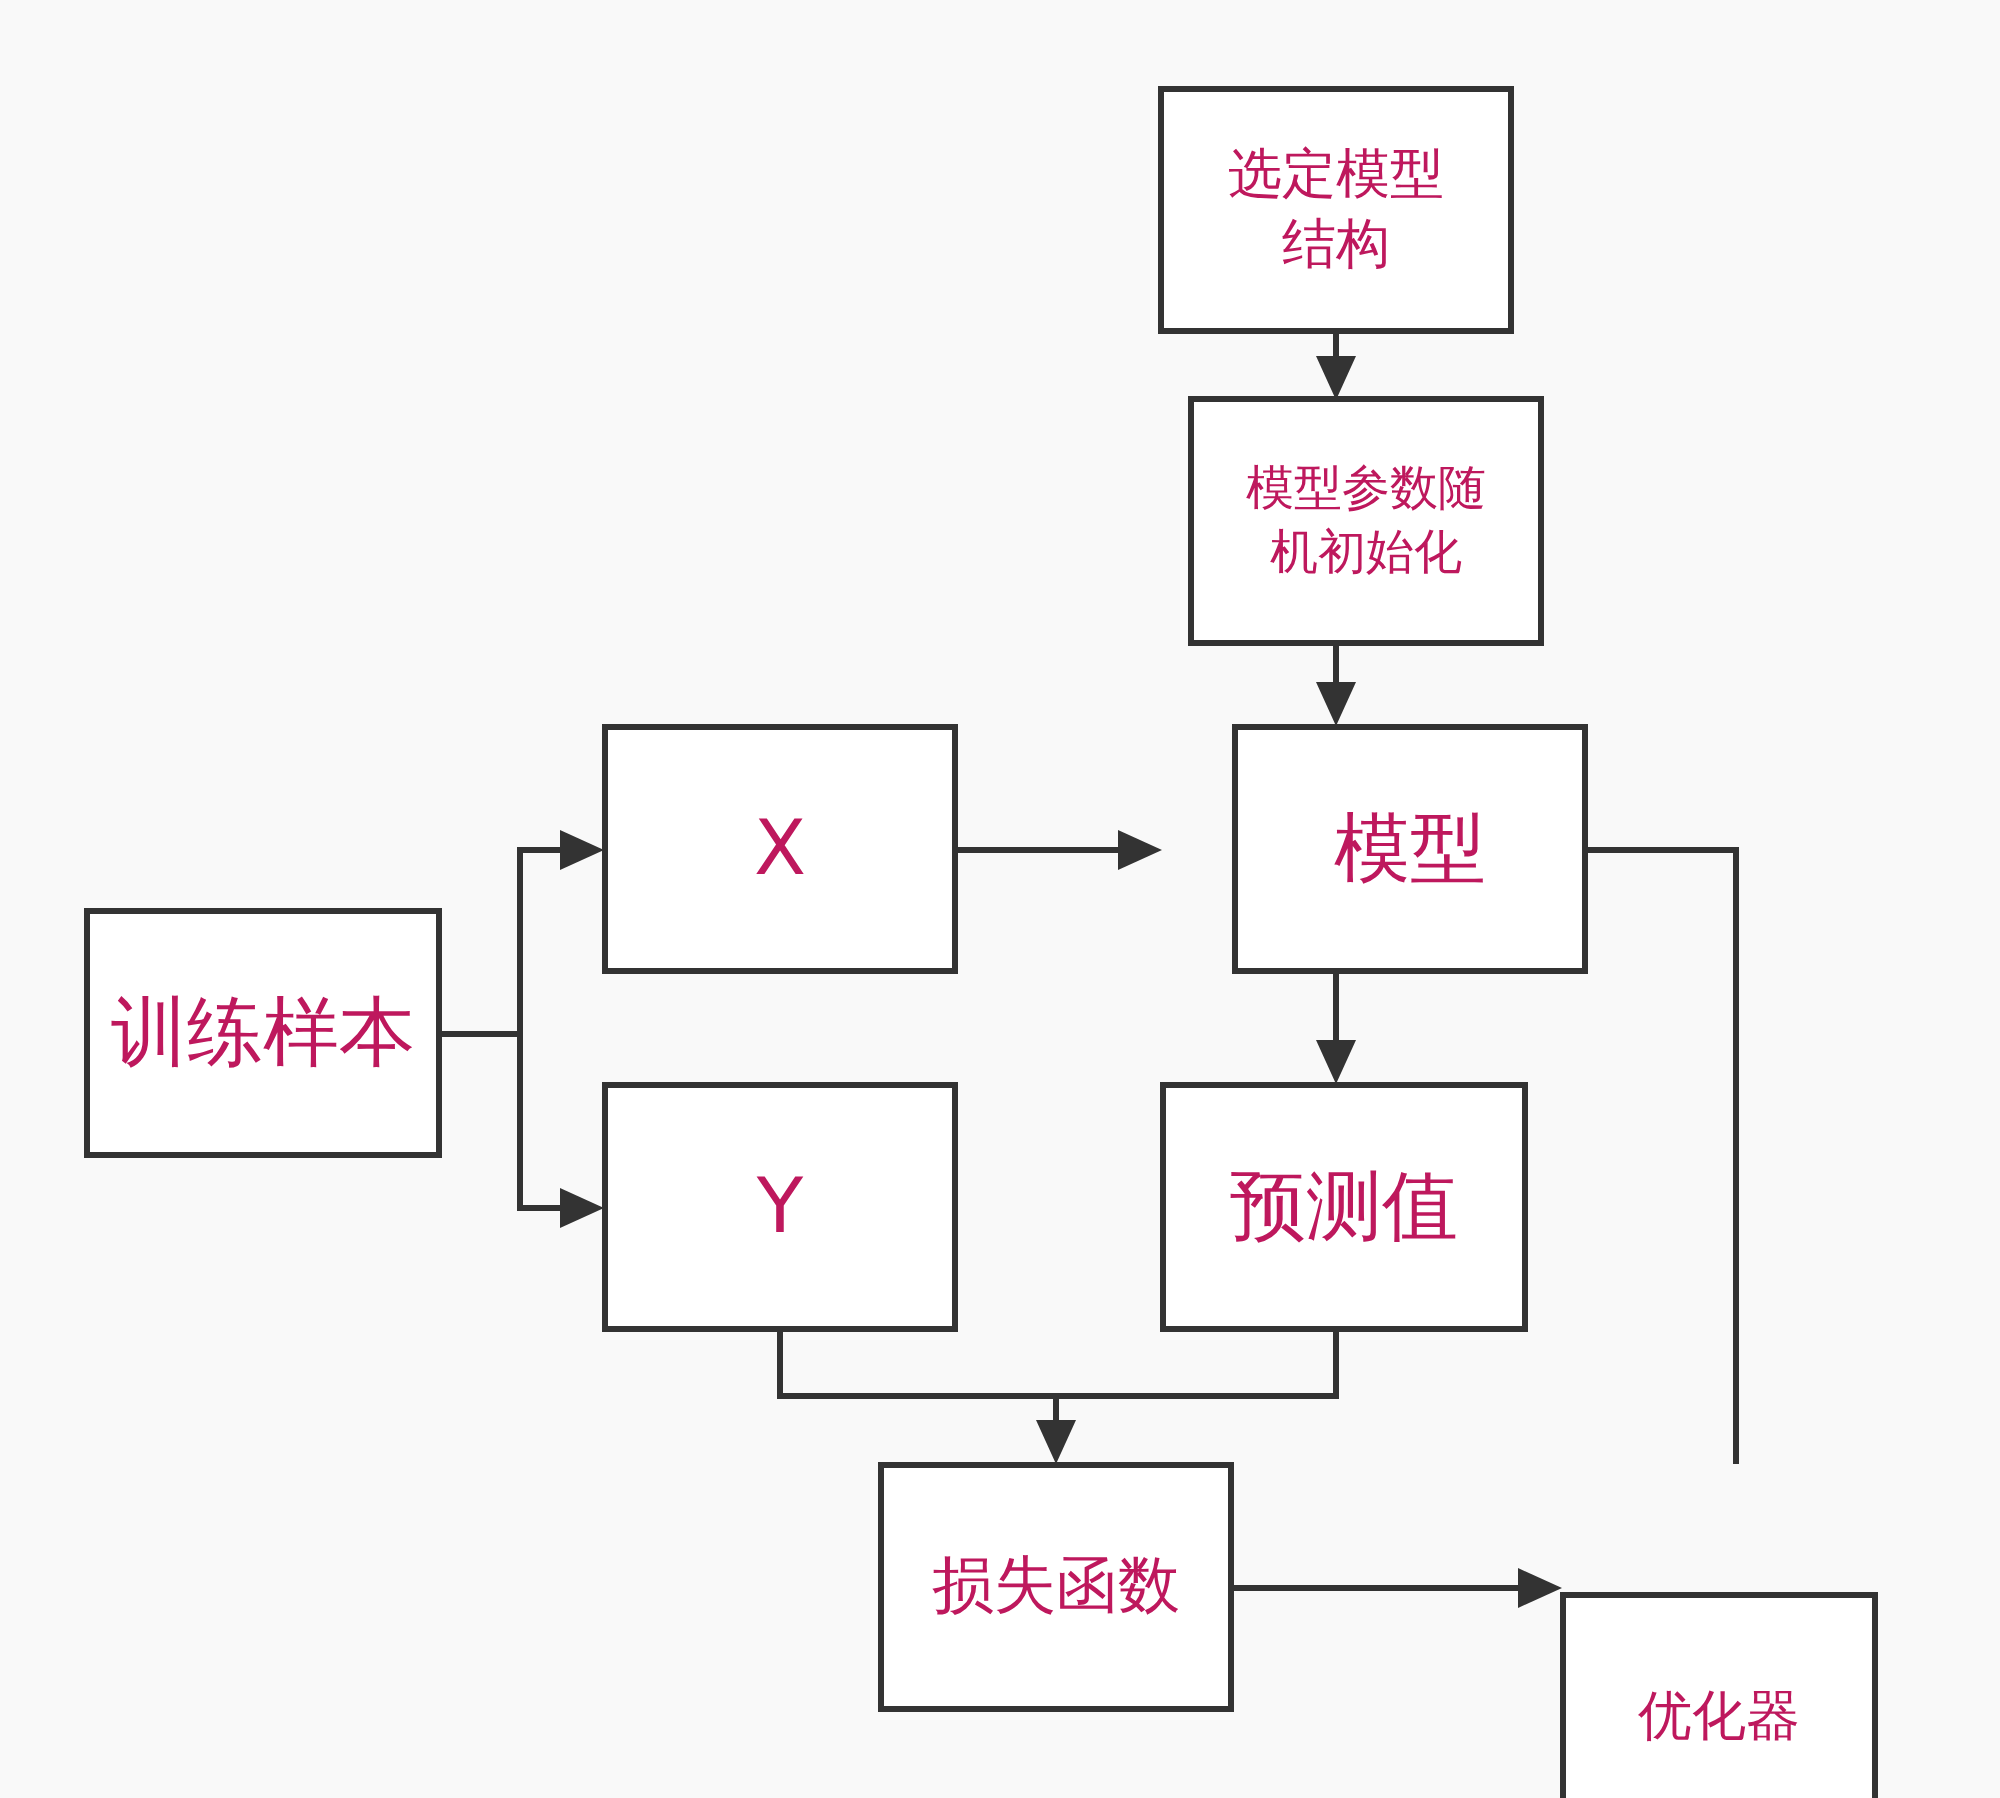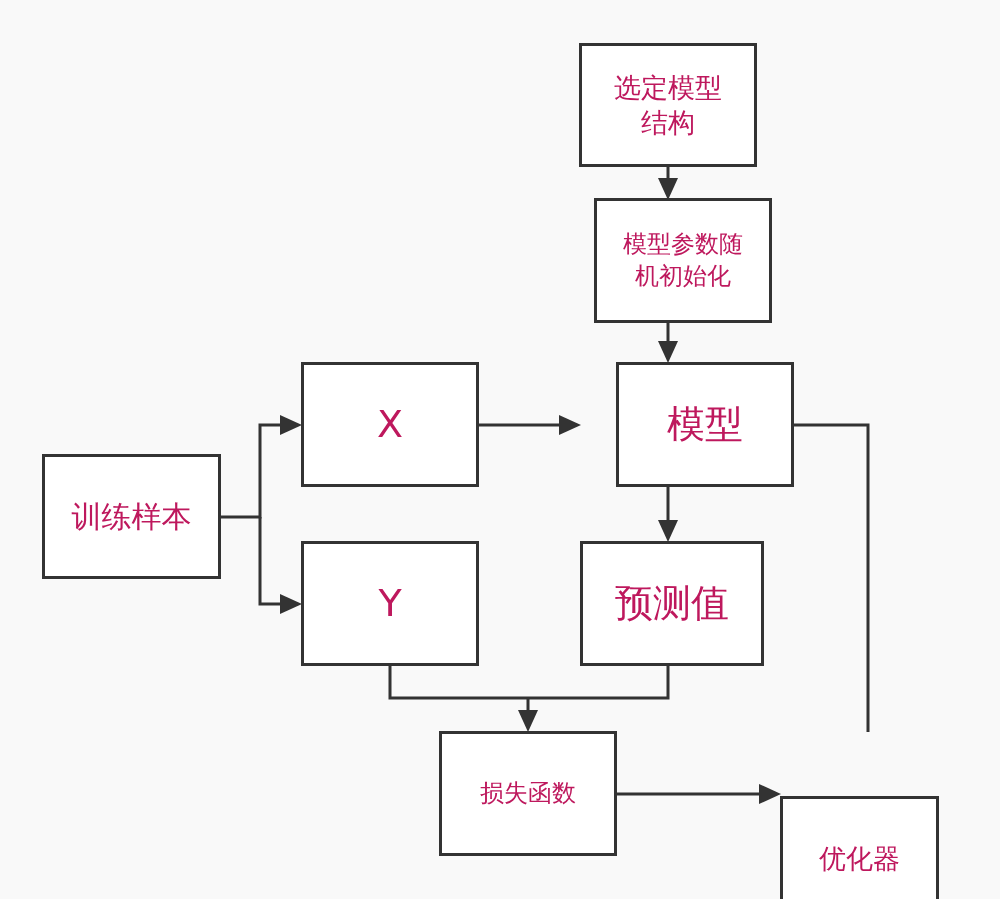--- a/index.html
+++ b/index.html
@@ -45,33 +45,33 @@
 </svg>
 
 <div class="box small" style="left:579px;top:43px;width:178px;height:124px;">
   <span style="white-space:pre-line;">选定模型
 结构</span>
 </div>
 <div class="box smaller" style="left:580px;top:198px;width:178px;height:125px;margin-left:14px;">
   <span style="white-space:pre-line;">模型参数随
 机初始化</span>
 </div>
-<div class="box small" style="left:42px;top:454px;width:179px;height:125px;font-size:30px;">
+<div class="box small" style="left:42px;top:454px;width:179px;height:125px;font-size:38px;">
   <span>训练样本</span>
 </div>
 <div class="box big" style="left:301px;top:362px;width:178px;height:125px;">
   <span>X</span>
 </div>
 <div class="box big" style="left:301px;top:541px;width:178px;height:125px;">
   <span>Y</span>
 </div>
 <div class="box big" style="left:616px;top:362px;width:178px;height:125px;">
   <span>模型</span>
 </div>
 <div class="box big" style="left:580px;top:541px;width:184px;height:125px;">
   <span>预测值</span>
 </div>
-<div class="box small" style="left:439px;top:731px;width:178px;height:125px;font-size:24px;">
+<div class="box small" style="left:439px;top:731px;width:178px;height:125px;font-size:31px;">
   <span>损失函数</span>
 </div>
 <div class="box small" style="left:780px;top:749px;width:159px;height:125px;margin-top:47px;">
   <span>优化器</span>
 </div>
 
 </body></html>

